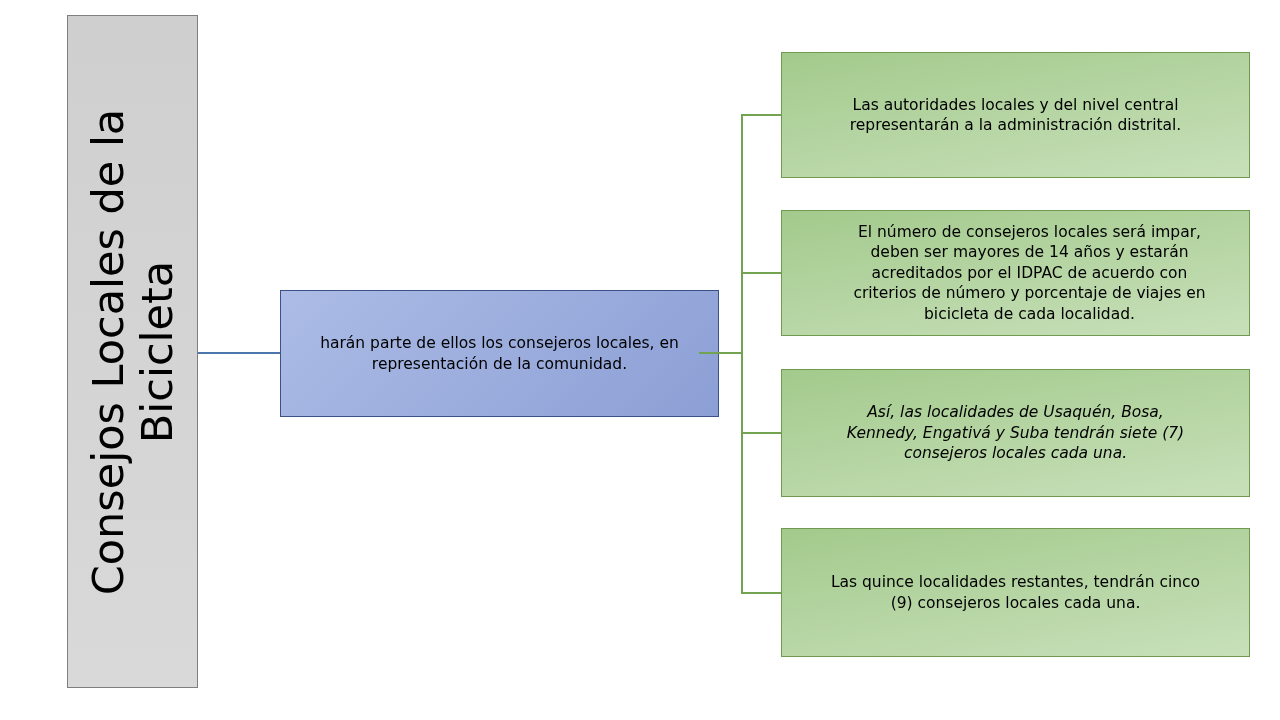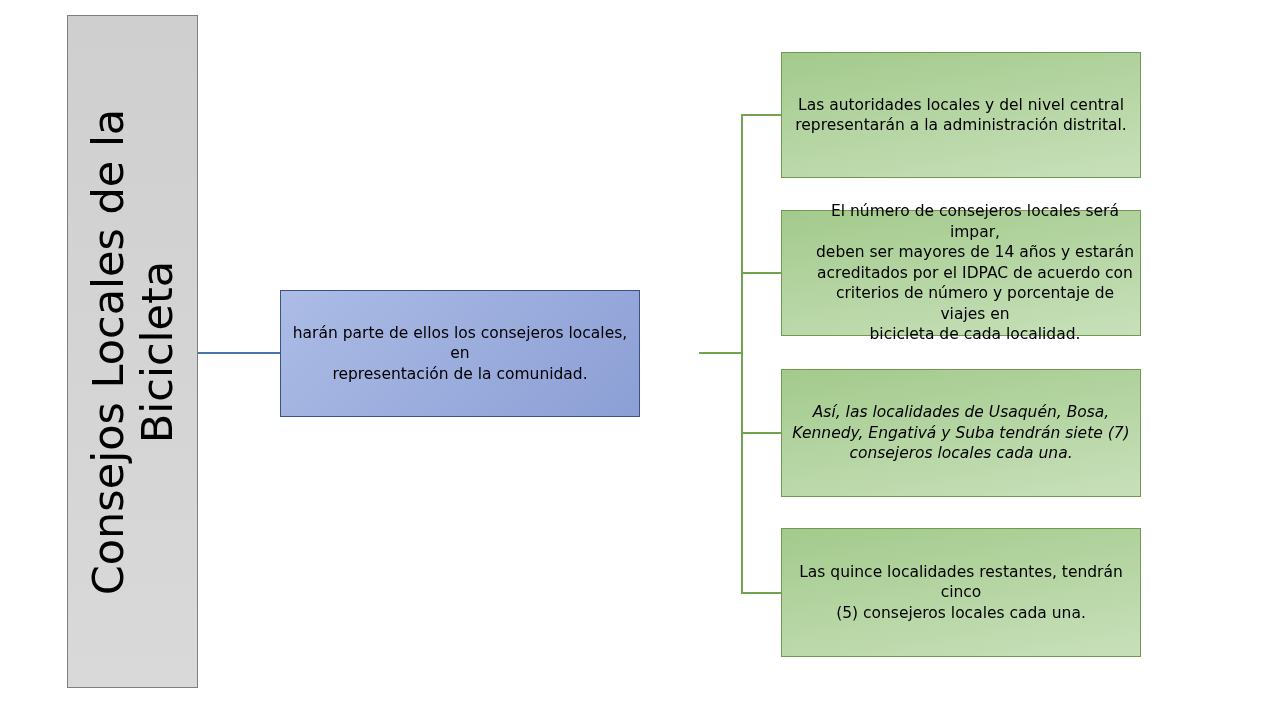--- a/index.html
+++ b/index.html
@@ -41,27 +41,27 @@
     left: 50%; top: 50%;
     width: 660px;
     transform: translate(-50%, -50%) rotate(-90deg);
     text-align: center;
     white-space: pre-line;
     font-size: 43px;
     line-height: 1.13;
   }
   
   .node-mid {
-    left: 280px; top: 290px; width: 360px; height: 127px;
+    left: 280px; top: 290px; width: 439px; height: 127px;
     background: linear-gradient(135deg, var(--mid-fill-top) 0%, var(--mid-fill-bottom) 100%);
     border: 1.5px solid var(--mid-border);
   }
   
   .node-leaf {
-    left: 781px; width: 360px;
+    left: 781px; width: 469px;
     background: linear-gradient(170deg, var(--leaf-fill-top) 0%, var(--leaf-fill-bottom) 100%);
     border: 1.5px solid var(--leaf-border);
   }
   .leaf-1 { top: 52px;  height: 126px; }
   .leaf-2 { top: 210px; height: 126px; padding-left: 28px; }
   .leaf-3 { top: 369px; height: 128px; font-style: italic; }
   .leaf-4 { top: 528px; height: 129px; }
   
   .line { position: absolute; }
   .line.h { height: 1.5px; }
@@ -114,16 +114,16 @@
   </div>
 
   <div class="node node-leaf leaf-3">
     <div class="txt">Así, las localidades de Usaquén, Bosa,
 Kennedy, Engativá y Suba tendrán siete (7)
 consejeros locales cada una.</div>
   </div>
 
   <div class="node node-leaf leaf-4">
     <div class="txt">Las quince localidades restantes, tendrán cinco
-(5) consejeros locales cada una.</div>
+(9) consejeros locales cada una.</div>
   </div>
 
 </div>
 
 </body></html>

